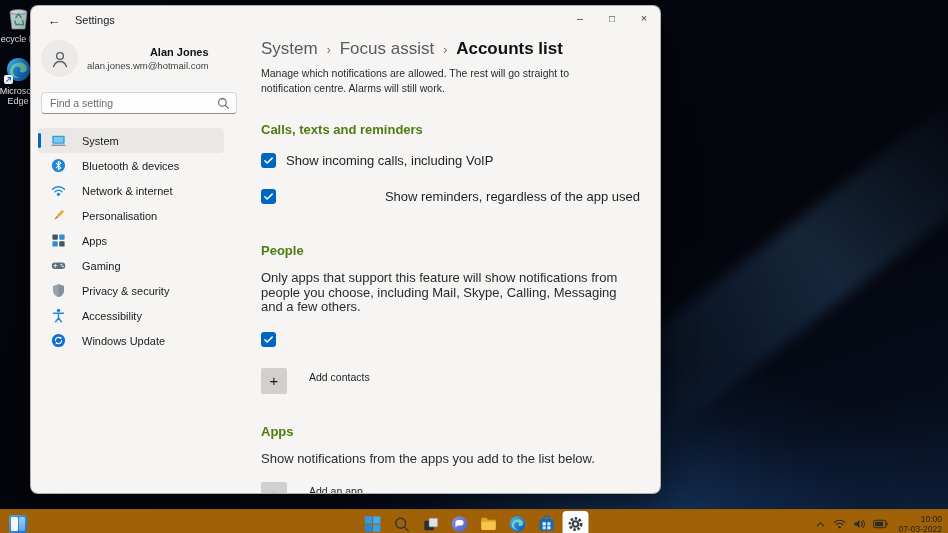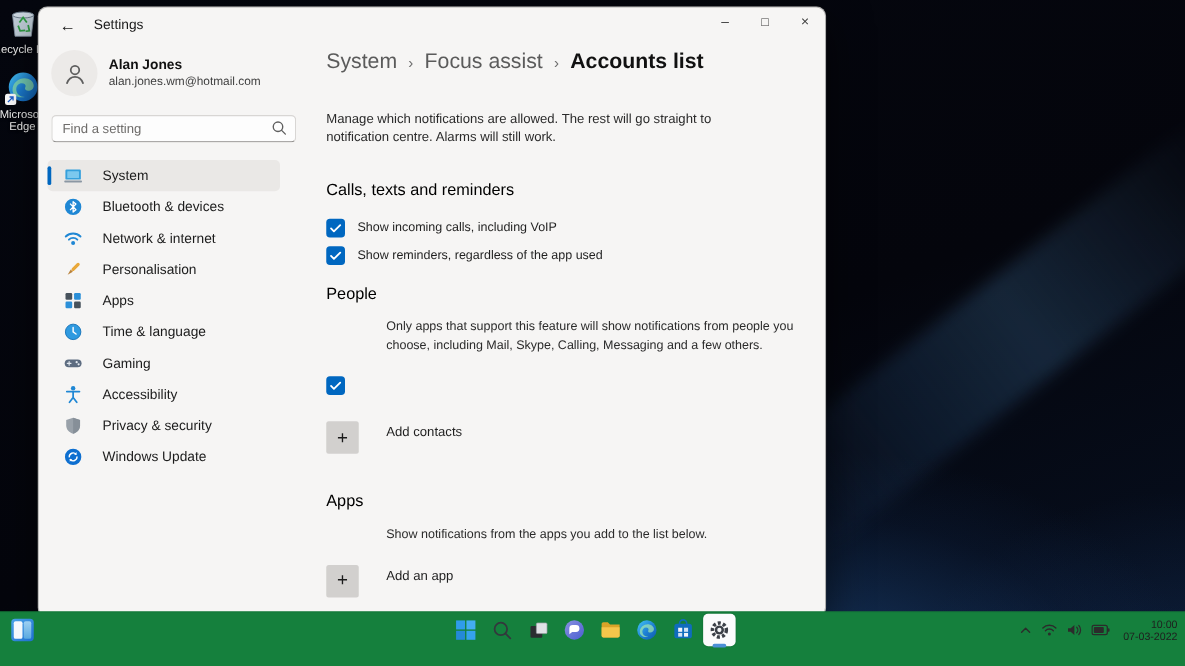--- a/index.html
+++ b/index.html
@@ -35,59 +35,59 @@
     font-size:13px; color:#1a1a1a; border-radius:4px; }
   .win-title{ margin-left:10px; font-size:11px; color:#1a1a1a; }
   .win-controls{ position:absolute; right:0; top:0; display:flex; }
   .win-ctl{ width:32px; height:24px; display:flex; align-items:center; justify-content:center; font-size:11px; color:#3b3b3b; }
   .win-ctl.max{ font-size:10px; }
 
   
   .sidebar{ position:absolute; left:0; top:28px; width:200px; bottom:0; }
   .profile{ display:flex; align-items:center; margin:6px 0 0 10px; }
   .avatar{ width:37px; height:37px; border-radius:50%; background:#eceae8; display:flex; align-items:center; justify-content:center; }
-  .profile-text{ margin-left:9px; }
+  .profile-text{ margin-left:9px;text-align:right; }
   .profile-name{ font-size:11px; font-weight:bold; color:#111; }
   .profile-email{ font-size:9.5px; color:#3f3f3f; margin-top:2px; }
   .searchbox{ position:relative; margin:15px 0 0 10px; width:196px; }
   .searchbox input{ width:100%; height:22px; border:1px solid #d8d6d4; border-bottom:1px solid #8f8d8b; border-radius:4px;
     background:#fdfdfd; padding:0 24px 0 8px; font-size:10.5px; font-family:inherit; color:#1a1a1a; outline:none; }
   .searchbox input::placeholder{ color:#6e6c6a; }
   .search-icon{ position:absolute; right:7px; top:4px; }
   .nav{ margin-top:14px; padding:0 7px; }
   .nav-item{ position:relative; height:25px; display:flex; align-items:center; border-radius:4px; padding-left:13px; }
   .nav-item.selected{ background:#eae8e6; }
   .nav-item.selected::before{ content:""; position:absolute; left:0; top:5px; width:3px; height:15px; border-radius:2px; background:#0067c0; }
   .nav-icon{ width:15px; height:15px; flex:0 0 15px; display:flex; }
   .nav-label{ font-size:11px; color:#1b1b1b; margin-left:16px; white-space:nowrap; }
 
   
   .content{ position:absolute; left:200px; top:28px; right:0; bottom:0; padding:5px 20px 0 30px; }
   .breadcrumb{ display:flex; align-items:baseline; font-size:17px; margin-top:0; }
   .crumb{ color:#5b5b5b; font-weight:400; }
   .crumb-sep{ color:#6e6e6e; font-size:12px; margin:0 9px; }
   .crumb.current{ color:#111; font-weight:bold; }
-  .intro{ font-size:10.5px; color:#2b2b2b; line-height:14.5px; max-width:338px; margin-top:29px; }
-  .section-title{ font-size:13px; font-weight:normal; color:#000000; }
+  .intro{ font-size:10.5px; color:#2b2b2b; line-height:14.5px; max-width:338px; margin-top:7px; }
+  .section-title{ font-size:13px; font-weight:bold; color:#4d7c0f; }
   .sec-calls .section-title{ margin-top:27px; }
   .cb-row{ display:flex; align-items:center; margin-top:16px; }
-  .cb-row.gap-lg{ margin-top:7px; }
+  .cb-row.gap-lg{ margin-top:21px;justify-content:space-between; }
   .checkbox{ width:15px; height:15px; border-radius:3px; background:#0067c0; display:flex; align-items:center; justify-content:center; flex:0 0 15px; }
-  .cb-label{ font-size:10px; color:#1f1f1f; margin-left:10px; }
-  .sec-people .section-title{ margin-top:15px; }
-  .sec-desc{ font-size:10px; color:#2b2b2b; line-height:14.5px; margin-top:13px; max-width:370px;margin-left:48px; }
+  .cb-label{ font-size:13px; color:#1f1f1f; margin-left:10px; }
+  .sec-people .section-title{ margin-top:39px; }
+  .sec-desc{ font-size:13px; color:#2b2b2b; line-height:14.5px; margin-top:13px; max-width:370px; }
   .add-row{ display:flex; align-items:flex-start; margin-top:21px; }
   .add-button{ width:26px; height:26px; background:#d2d0ce; border-radius:2px; display:flex; align-items:center; justify-content:center;
     font-size:15px; font-weight:300; color:#1b1b1b; }
   .add-label{ font-size:10.5px; color:#1f1f1f; margin-left:22px; margin-top:3px; }
   .sec-apps .section-title{ margin-top:30px; }
   .sec-apps .add-row{ margin-top:16px; }
 
   
-  .taskbar{ position:absolute; left:0; right:0; bottom:0; height:44px; background:#15803d;
+  .taskbar{ position:absolute; left:0; right:0; bottom:0; height:24px; background:#a16207;
     border-top:1px solid rgba(0,0,0,0.06); z-index:10; display:flex; align-items:center; }
   .widgets-button{ position:absolute; left:9px; top:5px; width:18px; height:18px; border-radius:3px;
     background:linear-gradient(135deg,#4aa3e8,#1e6fd0); display:flex; padding:2px; }
   .widgets-button .pane-l{ width:7px; height:14px; background:#f4f8fc; border-radius:1.5px; }
   .widgets-button .pane-r{ width:7px; height:14px; margin-left:1px; background:linear-gradient(180deg,#9ed0f2,#5aa9e0); border-radius:1.5px; }
   .tb-center{ position:absolute; left:50%; top:1px; transform:translateX(-50%); display:flex; gap:3px; }
   .tb-btn{ width:26px; height:26px; border-radius:4px; display:flex; align-items:center; justify-content:center; position:relative; }
   .tb-btn.active{ background:#fbfbfc; box-shadow:0 0 0 1px rgba(0,0,0,0.05); }
   .tb-btn.active::after{ content:""; position:absolute; bottom:-1px; left:50%; transform:translateX(-50%);
     width:11px; height:3px; border-radius:2px; background:#4c8fd6; }
@@ -221,55 +221,45 @@
               <rect x="8.8" y="1.5" width="5.7" height="5.7" rx="1" fill="#2b8fd8"></rect>
               <rect x="1.5" y="8.8" width="5.7" height="5.7" rx="1" fill="#2b8fd8"></rect>
               <rect x="8.8" y="8.8" width="5.7" height="5.7" rx="1" fill="#47525c"></rect>
             </svg>
         </span>
         <span class="nav-label">Apps</span>
       </div>
       <div class="nav-item">
         <span class="nav-icon">
           <svg viewBox="0 0 16 16" width="15" height="15">
-              <circle cx="8" cy="8" r="6.6" fill="#2f9ae0"></circle>
-              <circle cx="8" cy="8" r="6.6" fill="none" stroke="#1673b9" stroke-width="0.8"></circle>
-              <path d="M8 4.3V8l2.5 1.8" stroke="#fff" stroke-width="1.2" fill="none" stroke-linecap="round"></path>
-            </svg>
-        </span>
-        <span class="nav-label">Time &amp; language</span>
-      </div>
-      <div class="nav-item">
-        <span class="nav-icon">
-          <svg viewBox="0 0 16 16" width="15" height="15">
               <rect x="0.8" y="4.8" width="14.4" height="6.8" rx="3.4" fill="#5d6c80"></rect>
               <path d="M4.6 6.6v3.2M3 8.2h3.2" stroke="#e3e9f0" stroke-width="1" stroke-linecap="round"></path>
               <circle cx="11" cy="7.2" r="0.95" fill="#e3e9f0"></circle>
               <circle cx="12.7" cy="9" r="0.95" fill="#e3e9f0"></circle>
             </svg>
         </span>
         <span class="nav-label">Gaming</span>
       </div>
       <div class="nav-item">
         <span class="nav-icon">
           <svg viewBox="0 0 16 16" width="15" height="15">
+              <path d="M8 1.2l5.9 2v4.5c0 3.9-2.7 6.4-5.9 7.2-3.2-.8-5.9-3.3-5.9-7.2V3.2z" fill="#99a1a9"></path>
+              <path d="M8 1.2l5.9 2v4.5c0 3.9-2.7 6.4-5.9 7.2z" fill="#868f98"></path>
+            </svg>
+        </span>
+        <span class="nav-label">Privacy &amp; security</span>
+      </div>
+      <div class="nav-item">
+        <span class="nav-icon">
+          <svg viewBox="0 0 16 16" width="15" height="15">
               <circle cx="8" cy="2.7" r="1.9" fill="#1f87d4"></circle>
               <path d="M2.6 5.6h10.8M8 5.6v5.1M8 10.7l-3.1 4M8 10.7l3.1 4" stroke="#1f87d4" stroke-width="1.5" fill="none" stroke-linecap="round"></path>
             </svg>
         </span>
         <span class="nav-label">Accessibility</span>
-      </div>
-      <div class="nav-item">
-        <span class="nav-icon">
-          <svg viewBox="0 0 16 16" width="15" height="15">
-              <path d="M8 1.2l5.9 2v4.5c0 3.9-2.7 6.4-5.9 7.2-3.2-.8-5.9-3.3-5.9-7.2V3.2z" fill="#99a1a9"></path>
-              <path d="M8 1.2l5.9 2v4.5c0 3.9-2.7 6.4-5.9 7.2z" fill="#868f98"></path>
-            </svg>
-        </span>
-        <span class="nav-label">Privacy &amp; security</span>
       </div>
       <div class="nav-item">
         <span class="nav-icon">
           <svg viewBox="0 0 16 16" width="15" height="15">
               <circle cx="8" cy="8" r="7" fill="#0e6fd0"></circle>
               <path d="M4.7 8a3.3 3.3 0 0 1 5.7-2.3M11.3 8a3.3 3.3 0 0 1-5.7 2.3" stroke="#fff" stroke-width="1.2" fill="none" stroke-linecap="round"></path>
               <path d="M10.9 3.8v2.1H8.8z" fill="#fff"></path>
               <path d="M5.1 12.2v-2.1h2.1z" fill="#fff"></path>
             </svg>
         </span>

